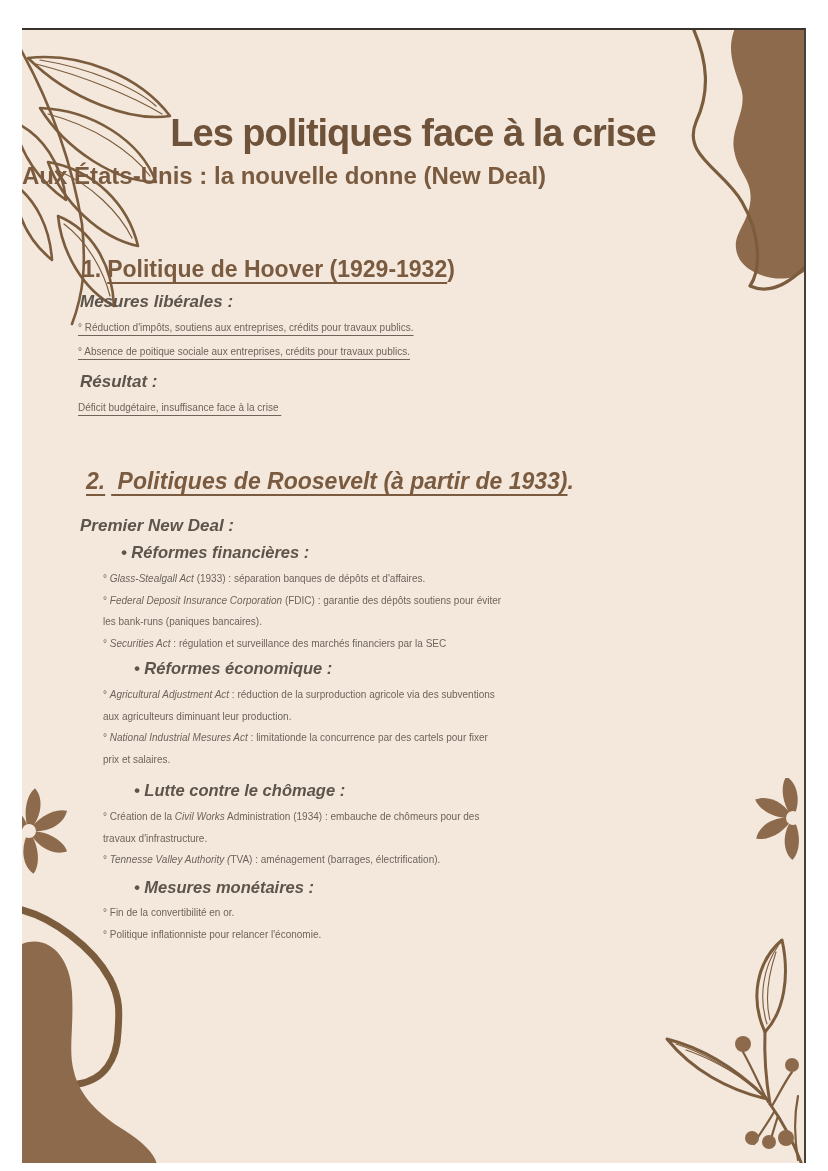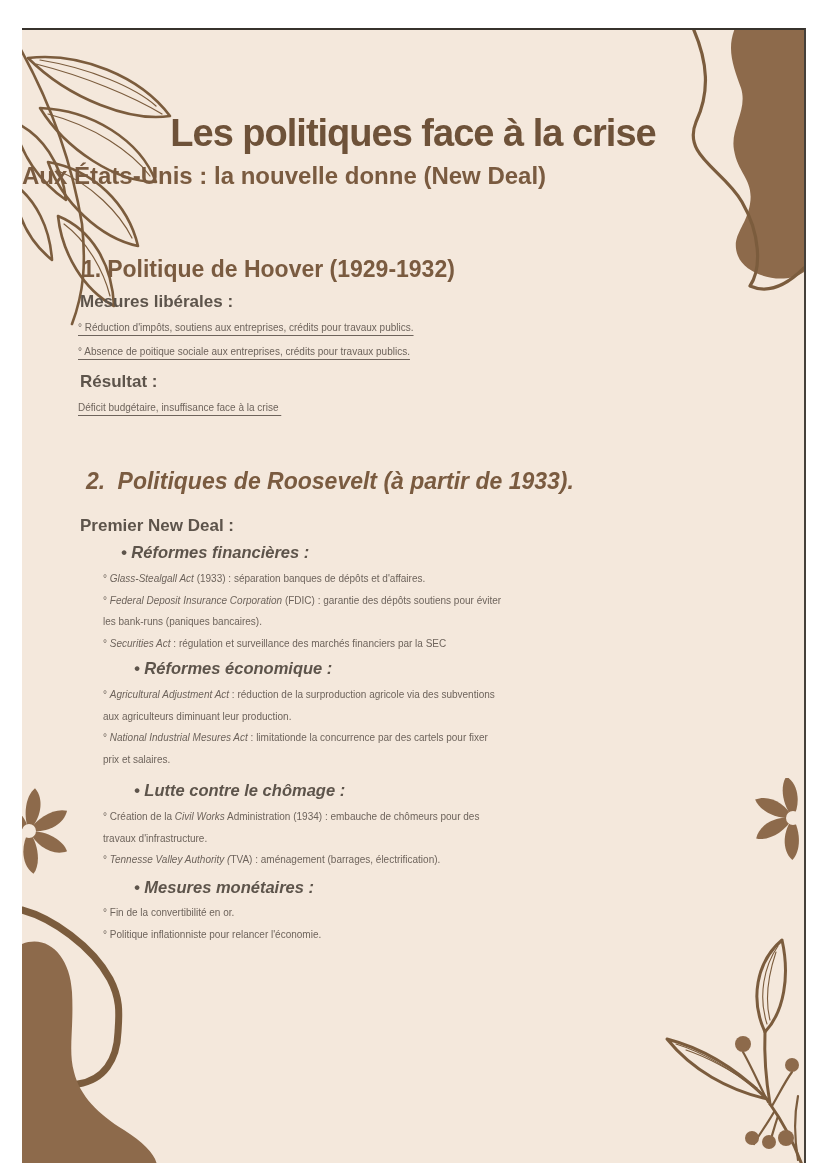--- a/index.html
+++ b/index.html
@@ -39,25 +39,25 @@
     font-size:24px;font-weight:bold;color:var(--heading-brown);white-space:pre;
   }
   .h1{
     position:absolute;left:60px;top:226px;
     font-size:23px;font-weight:bold;color:var(--heading-brown);white-space:pre;
   }
   .h2{
     position:absolute;left:64px;top:438px;
     font-size:23px;font-weight:bold;font-style:italic;color:var(--heading-brown);white-space:pre;
   }
-  .hu{text-decoration-thickness:2px;text-underline-offset:5px;text-align:center;}
+  .hu{text-decoration:underline;text-decoration-thickness:2px;text-underline-offset:5px;text-align:center;}
   .num{padding-right:6px;}
   .label{
     position:absolute;left:58px;
-    font-size:17px;font-weight:bold;color:var(--label-brown);white-space:pre;
+    font-size:17px;font-weight:bold;font-style:italic;color:var(--label-brown);white-space:pre;
   }
   .bullet-label{
     position:absolute;
     font-size:16.5px;font-weight:bold;font-style:italic;color:var(--label-brown);white-space:pre;
   }
   .lines{position:absolute;left:81px;color:var(--body-text);font-size:10px;}
   .lines .line{line-height:21.6px;white-space:pre;}
   .hoover-lines{left:56px;}
   .hoover-lines .line{line-height:24px;}
   .u{text-decoration:underline;text-decoration-thickness:1.2px;text-underline-offset:3.5px;}

